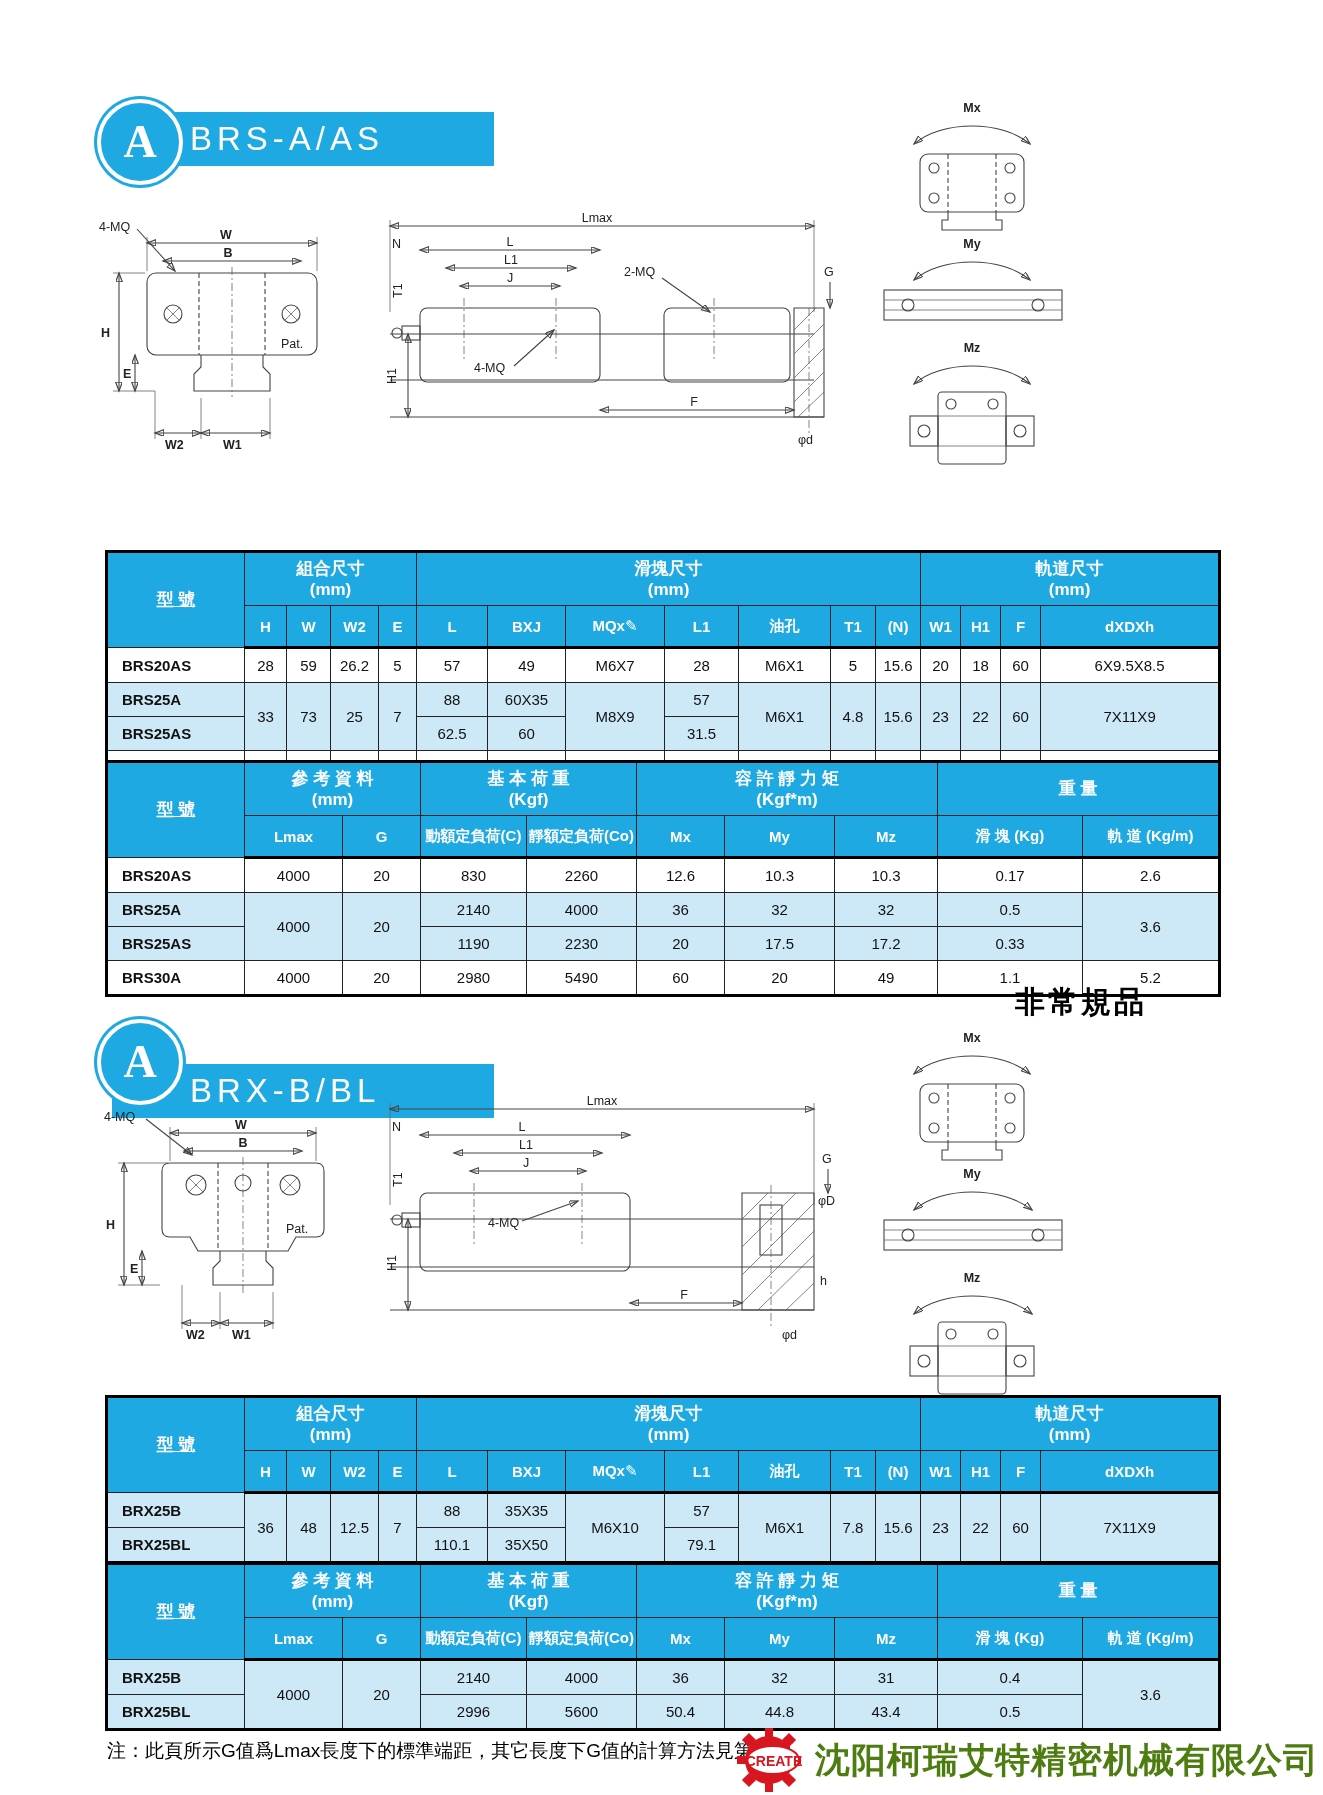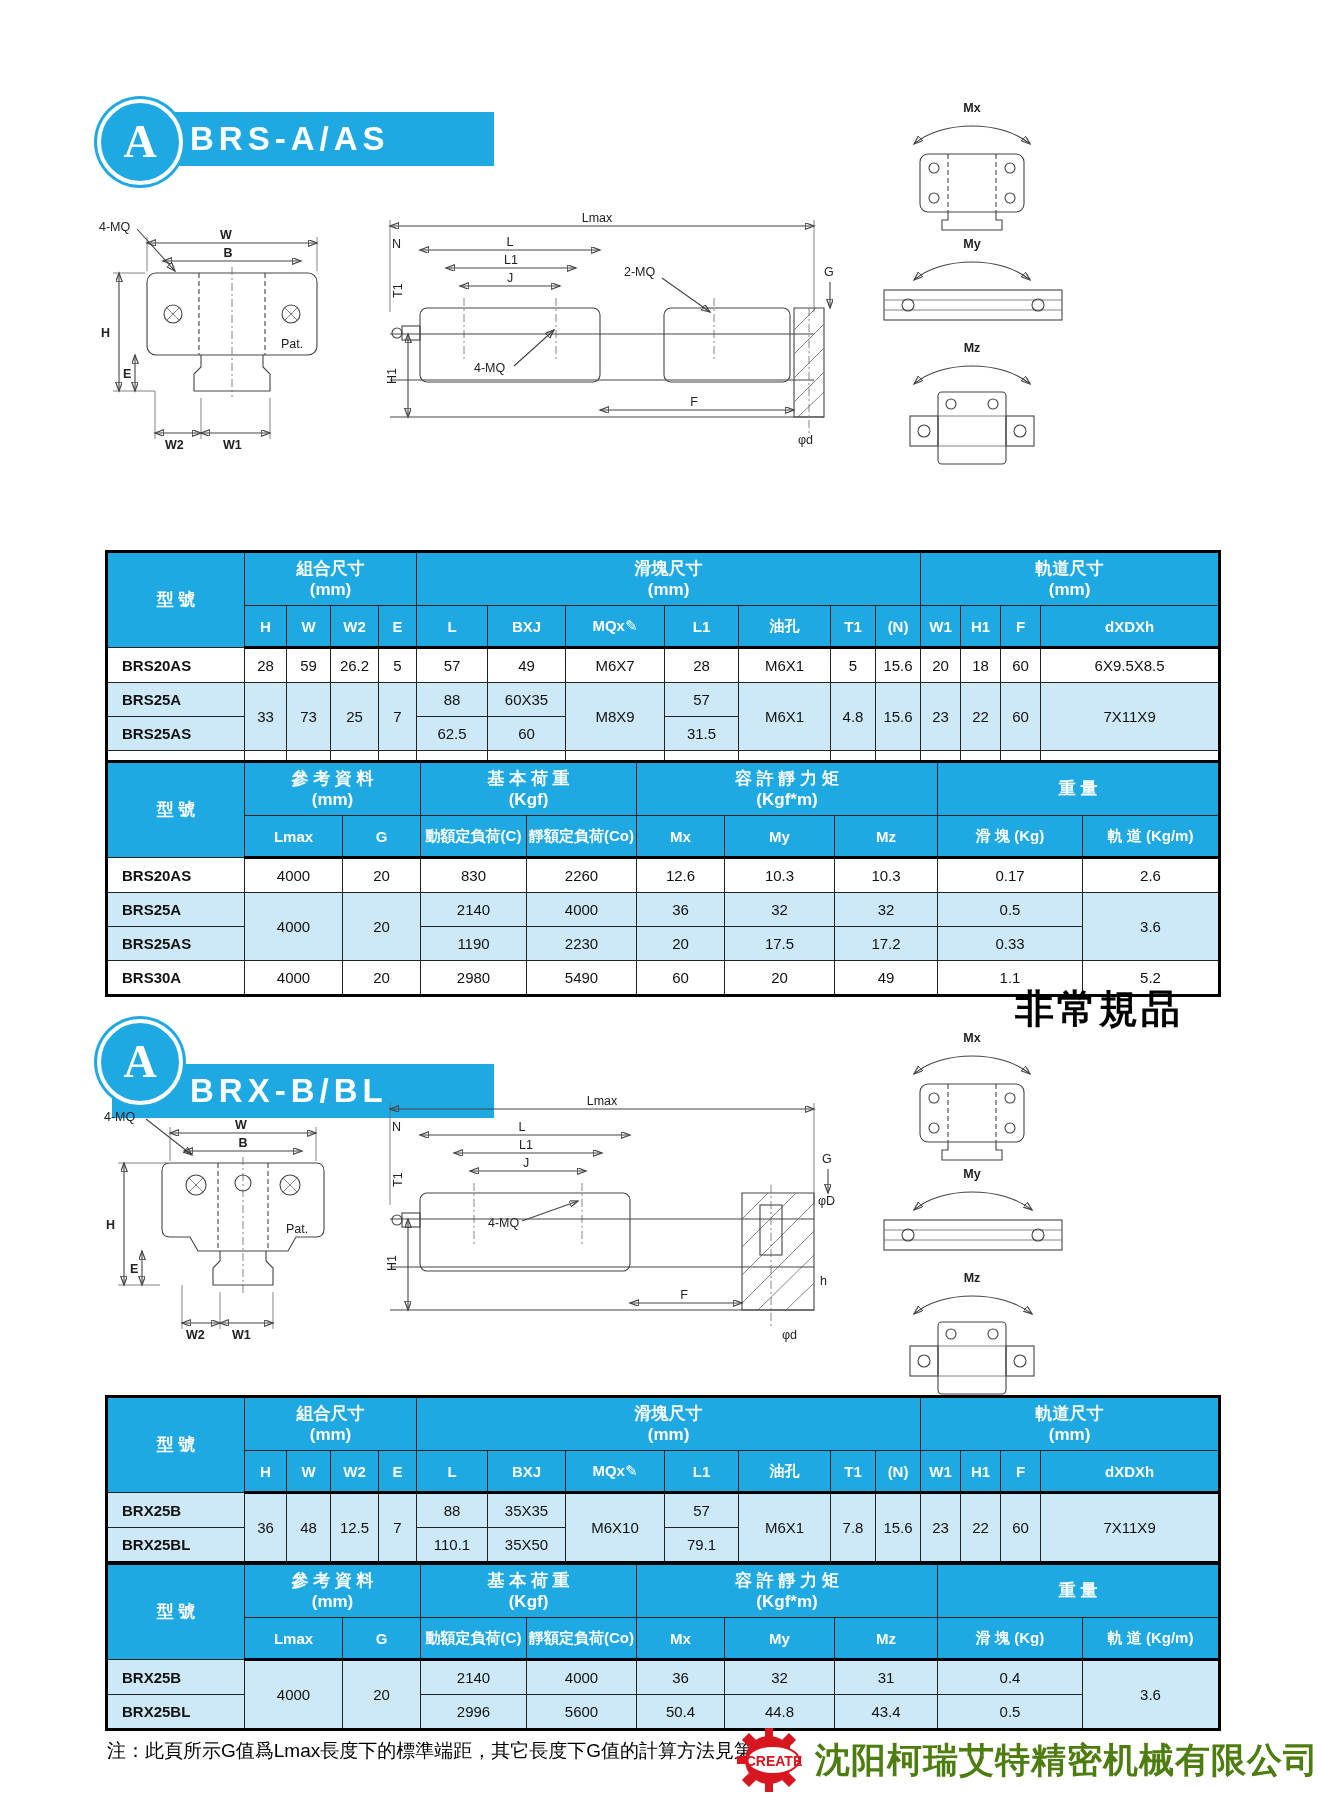--- a/index.html
+++ b/index.html
@@ -1,42 +1,42 @@
 <!DOCTYPE html>
 <html><head>
 <meta charset="utf-8">
 <style>
   html,body{margin:0;padding:0;background:#fff;}
   body{width:1323px;height:1795px;position:relative;font-family:"Liberation Sans","DejaVu Sans",sans-serif;color:#111;}
   .abs{position:absolute;}
   
   .banner{background:#1fa9e3;height:54px;display:flex;align-items:center;}
-  .banner-title{color:#fff;font-size:33px;font-weight:bold;letter-spacing:5px;padding-left:78px;white-space:nowrap;}
+  .banner-title{color:#fff;font-size:33px;font-weight:normal;letter-spacing:5px;padding-left:78px;white-space:nowrap;}
   .logo-circle{width:78px;height:78px;border-radius:50%;background:#1fa9e3;border:4px solid #fff;box-shadow:0 0 0 3px #1fa9e3;display:flex;align-items:center;justify-content:center;z-index:3;}
   .logo-a{color:#fff;font-size:46px;line-height:1;font-weight:bold;font-family:"Liberation Serif","DejaVu Serif",serif;}
   
   table.spec{border-collapse:collapse;table-layout:fixed;border:3px solid #000;}
   .spec th,.spec td{border:1px solid #222;text-align:center;vertical-align:middle;padding:0;overflow:hidden;}
   .spec th{background:#1fa9e3;color:#fff;font-weight:bold;}
   .spec tr.grp th{font-size:17px;height:52px;line-height:1.25;}
   .spec tr.sub th{font-size:15px;height:40px;border-bottom:3px solid #000;}
   .spec th.small{font-size:11.5px;}
   .spec td{font-size:15px;height:33px;background:#fff;}
   .spec td.model{font-weight:bold;text-align:left;padding-left:14px;}
   .spec td.blue{background:#cde9f7;}
-  .spec th.mh{font-size:17px;}
+  .spec th.mh{font-size:17px;text-decoration:underline;}
   
   svg.dwg{overflow:visible;}
   .dwg line,.dwg path,.dwg rect,.dwg circle,.dwg ellipse,.dwg polygon{stroke:#444;fill:none;stroke-width:1.1;}
   .dwg .thin{stroke:#666;stroke-width:0.8;}
   .dwg .dash{stroke-dasharray:5 3;}
   .dwg .dd{stroke-dasharray:8 3 2 3;stroke-width:0.8;stroke:#666;}
   .dwg text{fill:#222;font-size:12.5px;stroke:none;font-family:"Liberation Sans","DejaVu Sans",sans-serif;}
   .dwg text.b{font-weight:bold;}
-  .special{font-size:39px;font-weight:bold;letter-spacing:3px;color:#000;}
+  .special{font-size:30px;font-weight:bold;letter-spacing:3px;color:#000;}
   .note{font-size:19px;color:#000;}
   .company{font-size:35px;font-weight:bold;color:#4d7c0f;letter-spacing:1px;white-space:nowrap;}
 </style>
 </head>
 <body>
 
 <div class="abs banner" style="left:112px;top:112px;width:382px;">
   <span class="banner-title">BRS-A/AS</span>
 </div>
 <div class="abs logo-circle" style="left:97px;top:99px;">

